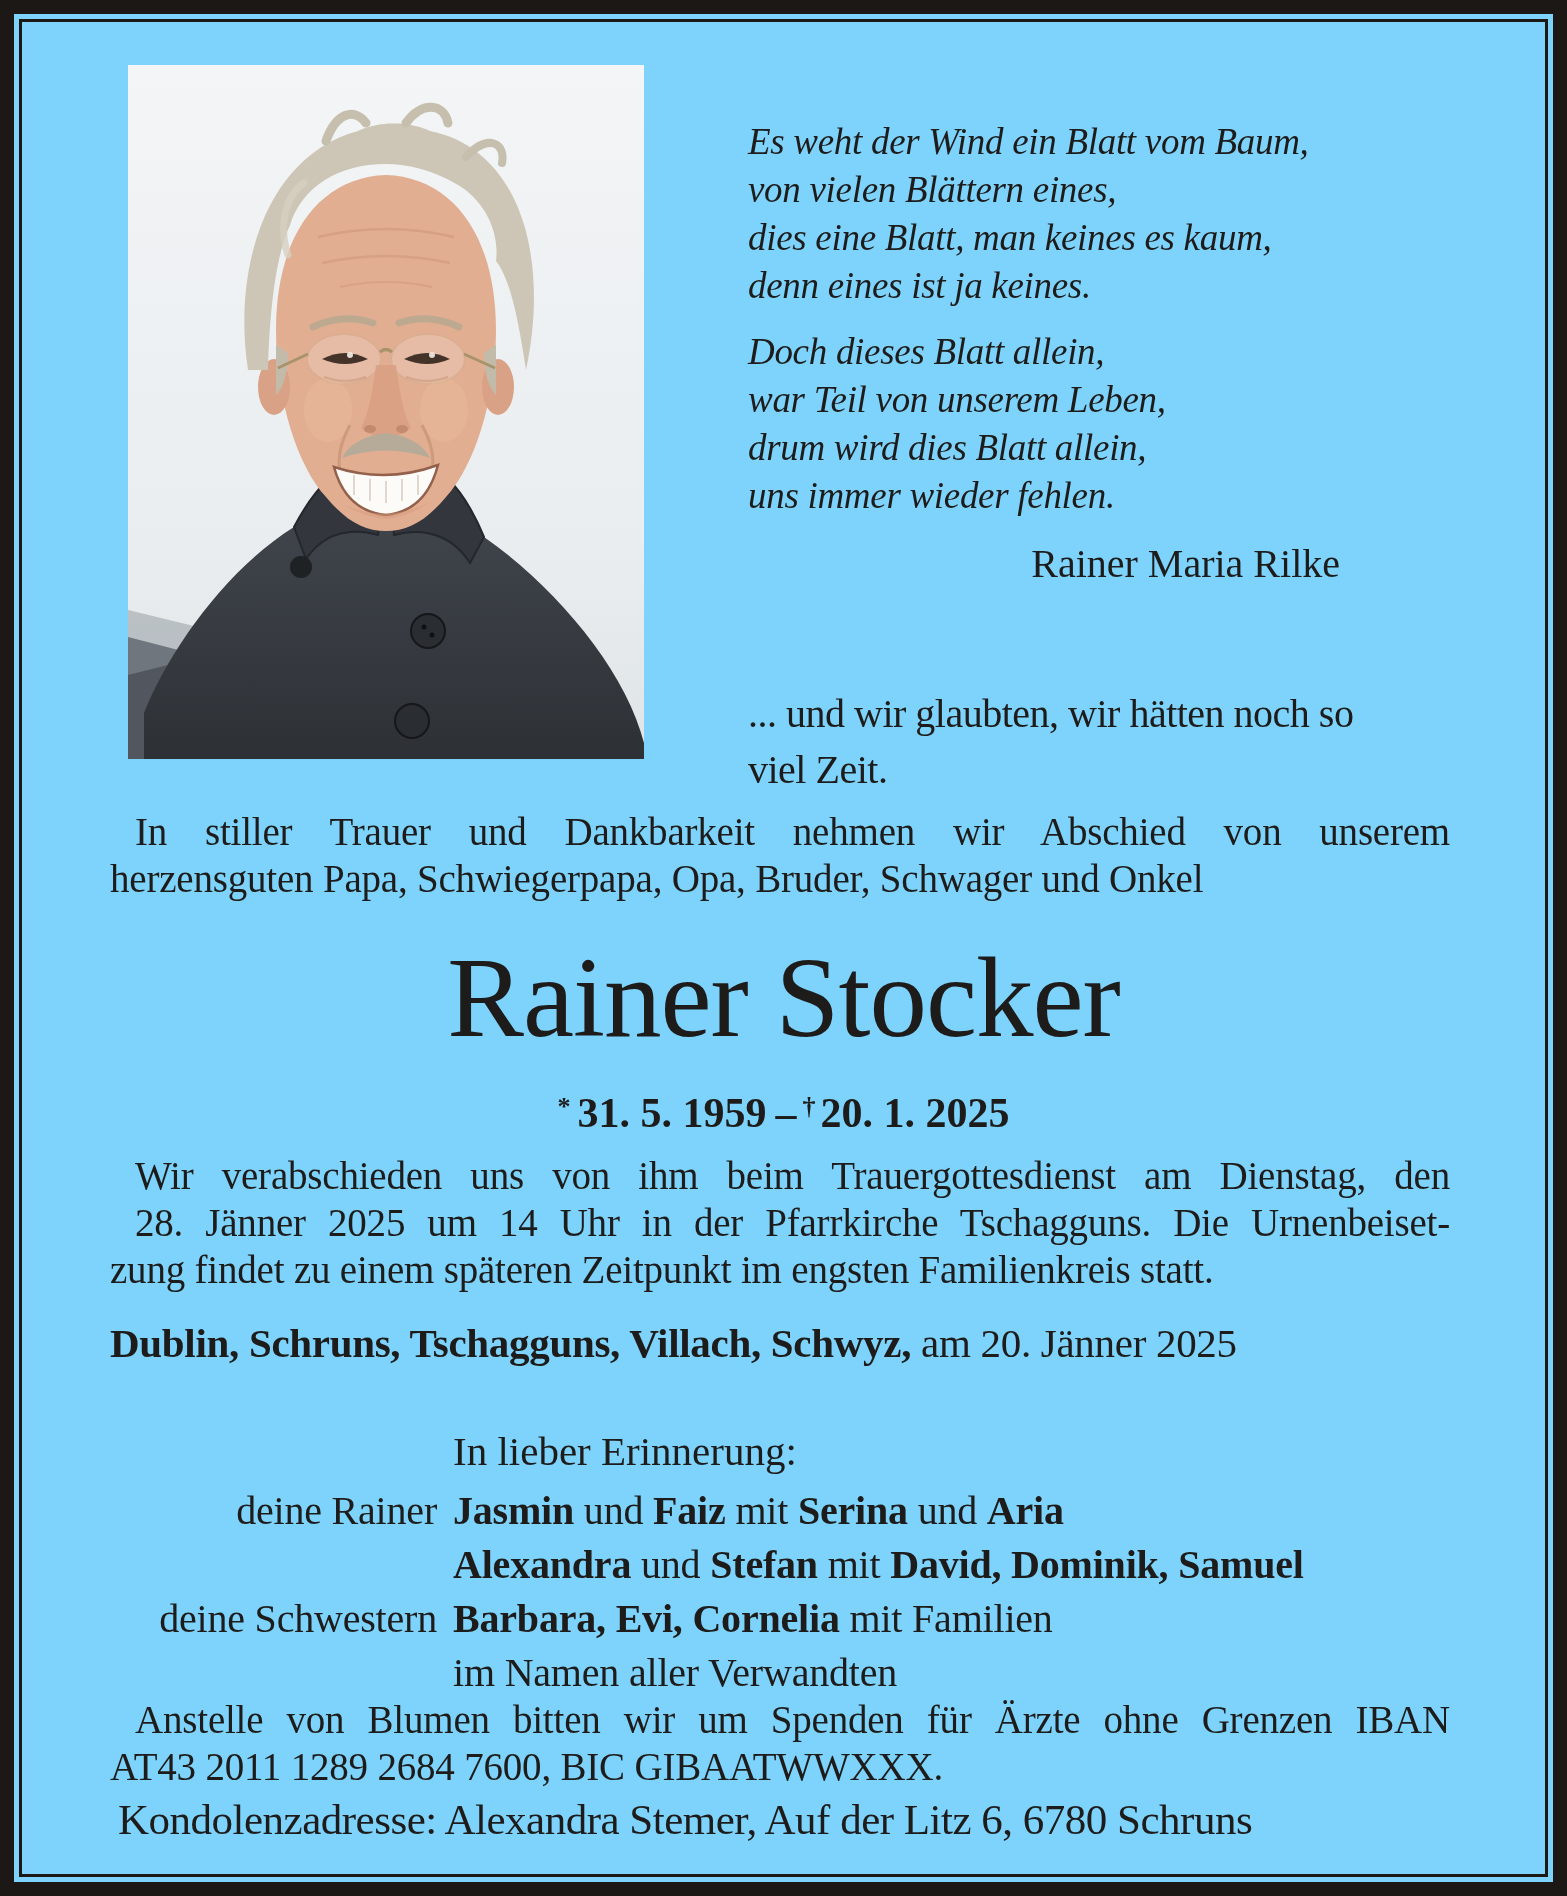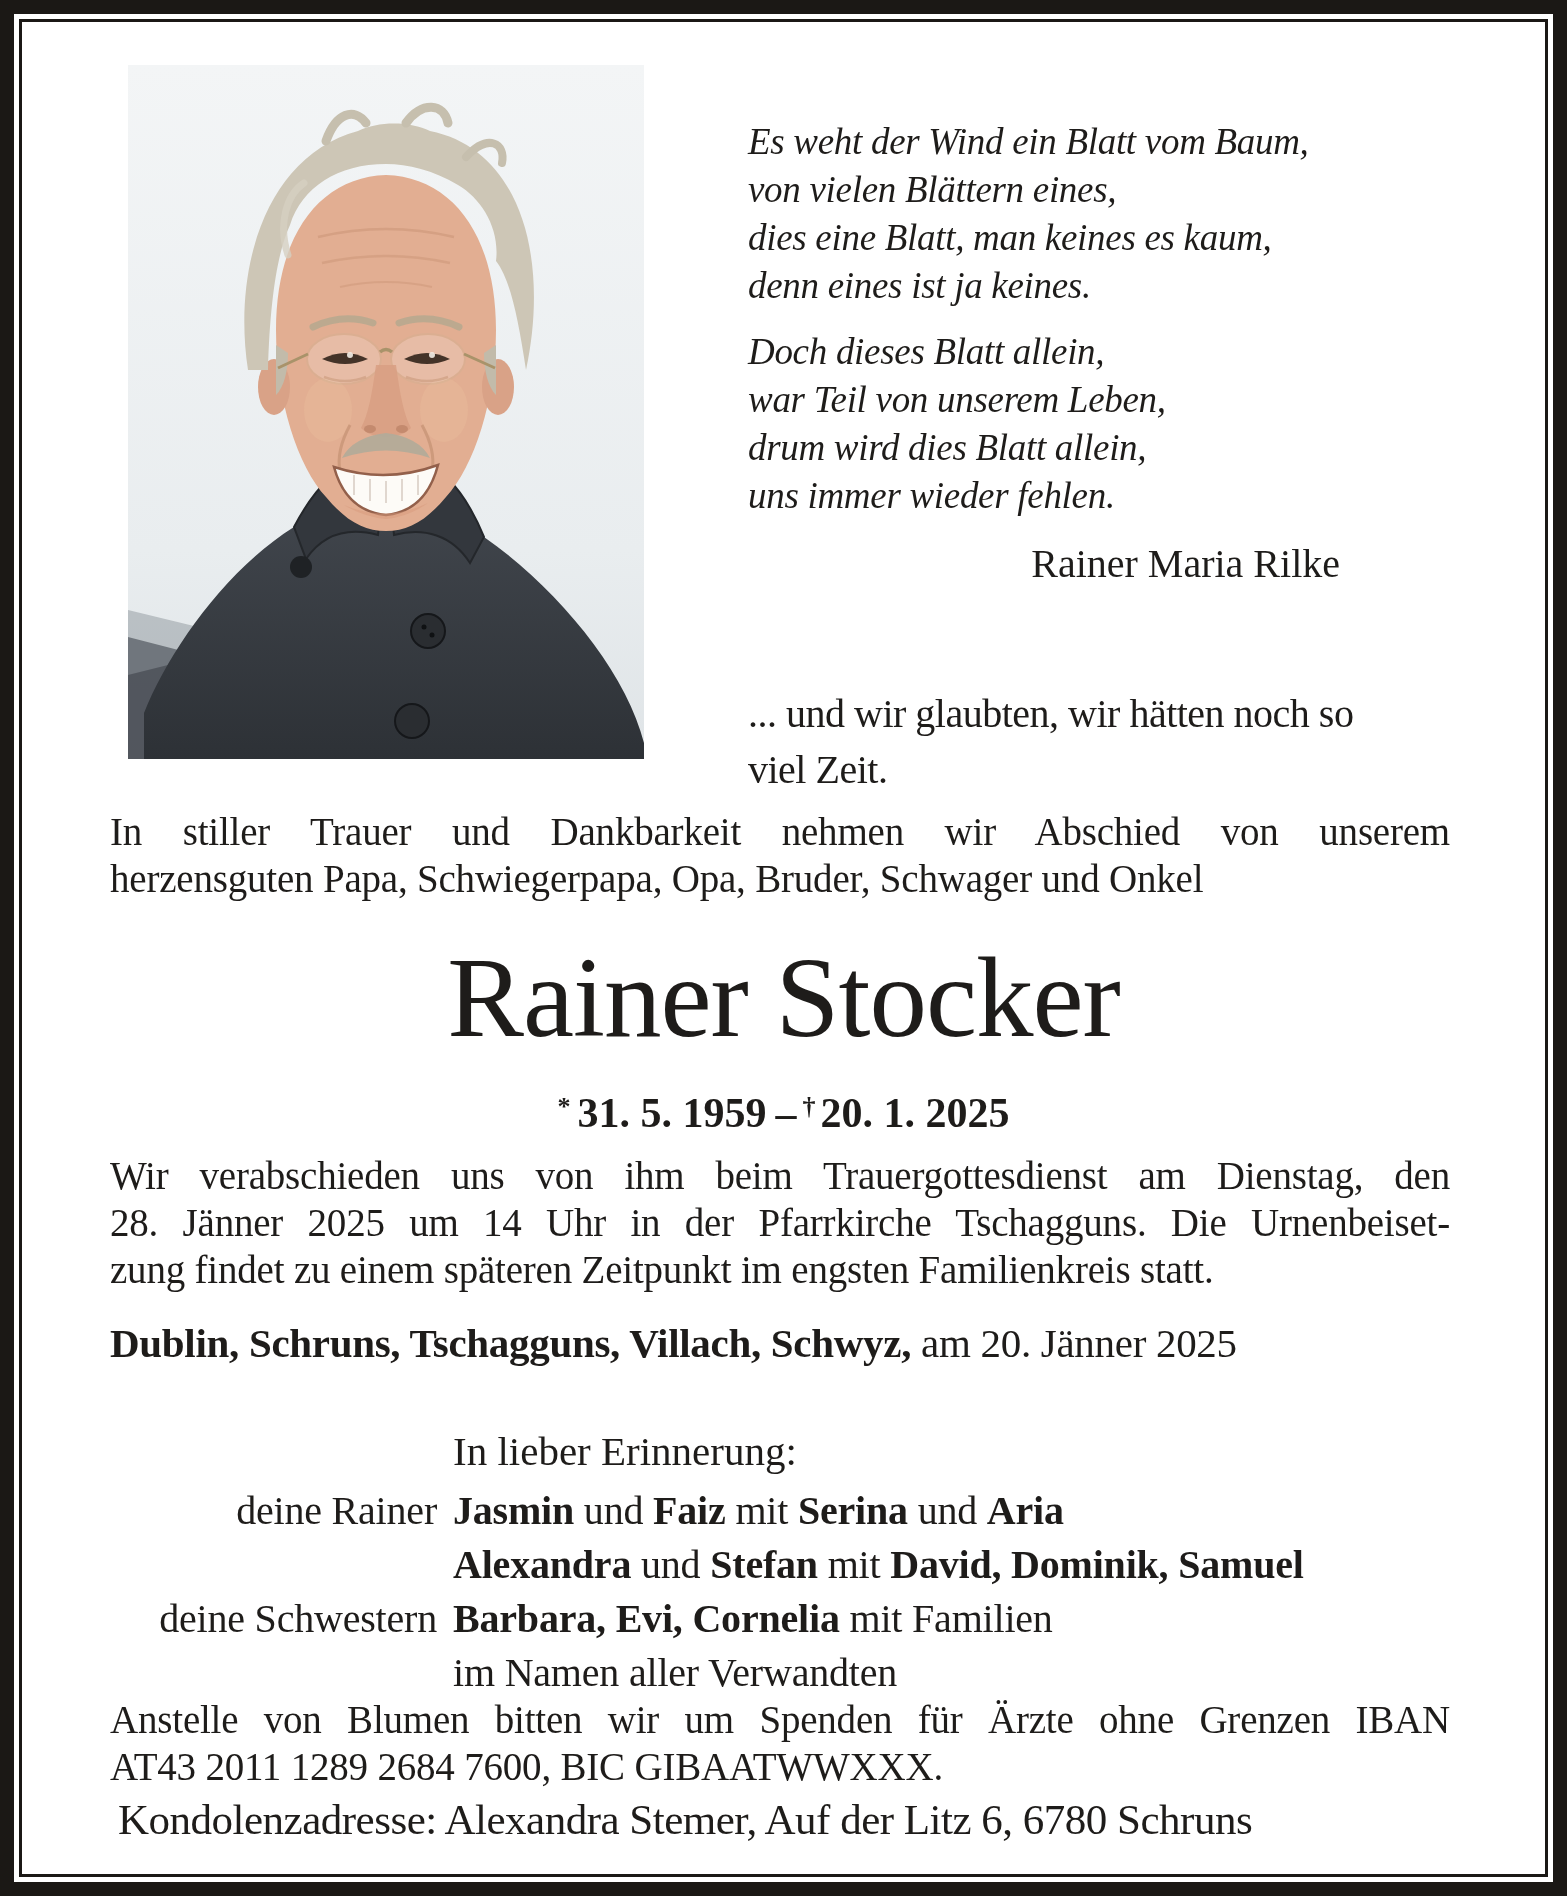--- a/index.html
+++ b/index.html
@@ -1,19 +1,19 @@
 <!DOCTYPE html>
 <html><head>
 <meta charset="utf-8">
 <style>
   html,body{margin:0;padding:0;background:#777;}
   .page{
     position:relative;
     width:1567px;height:1896px;
-    background:#ffffff;
+    background:#7dd3fc;
     font-family:"Liberation Serif","DejaVu Serif",serif;
     color:#1e1c1a;
     overflow:hidden;
     margin:0 auto;
   }
   
   .frame-outer{position:absolute;inset:0;border:14px solid #1b1815;pointer-events:none;z-index:5;}
   .frame-inner{position:absolute;inset:19px;border:3px solid #1b1815;pointer-events:none;z-index:5;}
 
   .abs{position:absolute;}
@@ -25,21 +25,21 @@
   
   .poem{left:748px;top:118px;width:592px;font-style:italic;font-size:37px;line-height:48px;letter-spacing:-0.3px;}
   .poem .stanza2{margin-top:18px;}
   .poem-attrib{margin-top:20px;font-style:normal;font-size:40px;text-align:right;letter-spacing:0;}
 
   
   .lament{left:748px;top:686px;width:620px;font-size:40px;line-height:56px;letter-spacing:-0.5px;}
 
   
   .para{left:110px;width:1340px;font-size:39px;line-height:47px;letter-spacing:-0.2px;}
-  .jline{text-align:justify;text-align-last:justify;}
+  .jline{text-align:justify;text-align-last:justify;margin-left:25px;}
   .intro{top:808px;}
   .service{top:1152px;}
   .donation{top:1696px;}
   .condolence{left:118px;top:1796px;font-size:43px;line-height:47px;letter-spacing:-0.5px;}
 
   
   .name{left:0;top:940px;width:100%;text-align:center;font-size:115px;line-height:1;letter-spacing:-1px;}
   .dates{left:0;top:1082px;width:100%;text-align:center;font-size:42px;line-height:50px;font-weight:bold;}
   .d-sym{font-size:0.62em;vertical-align:0.45em;font-weight:bold;}
   .d-sym.star{margin-right:7px;}

